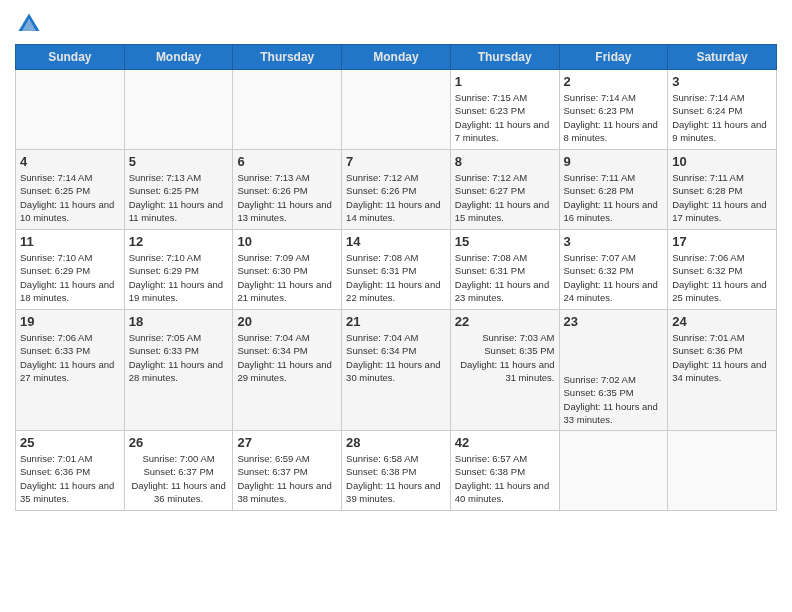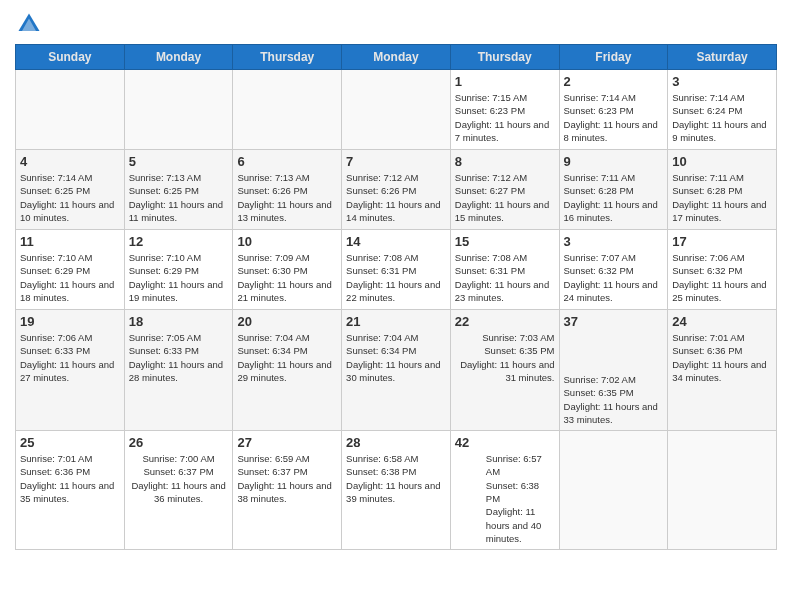--- a/index.html
+++ b/index.html
@@ -261,21 +261,21 @@
 Sunset: 6:34 PM
 Daylight: 11 hours and 30 minutes.</div>
           </td>
           <td>
             <span class="day-num">22</span>
             <div class="day-detail" style="white-space: pre-line; text-align: right;">Sunrise: 7:03 AM
 Sunset: 6:35 PM
 Daylight: 11 hours and 31 minutes.</div>
           </td>
           <td>
-            <span class="day-num">37</span>
+            <span class="day-num">23</span>
             <div class="day-detail" style="white-space: pre-line; margin-top: 44px;">Sunrise: 7:02 AM
 Sunset: 6:35 PM
 Daylight: 11 hours and 33 minutes.</div>
           </td>
           <td>
             <span class="day-num">24</span>
             <div class="day-detail" style="white-space: pre-line;">Sunrise: 7:01 AM
 Sunset: 6:36 PM
 Daylight: 11 hours and 34 minutes.</div>
           </td>
@@ -300,21 +300,21 @@
 Daylight: 11 hours and 38 minutes.</div>
           </td>
           <td>
             <span class="day-num">28</span>
             <div class="day-detail" style="white-space: pre-line;">Sunrise: 6:58 AM
 Sunset: 6:38 PM
 Daylight: 11 hours and 39 minutes.</div>
           </td>
           <td>
             <span class="day-num">42</span>
-            <div class="day-detail" style="white-space: pre-line; margin-left: 31px;">Sunrise: 6:57 AM
+            <div class="day-detail" style="white-space: pre-line;">Sunrise: 6:57 AM
 Sunset: 6:38 PM
 Daylight: 11 hours and 40 minutes.</div>
           </td>
           <td class="empty"></td>
           <td class="empty"></td>
         </tr>
       </tbody>
   </table>
 </div>
 

